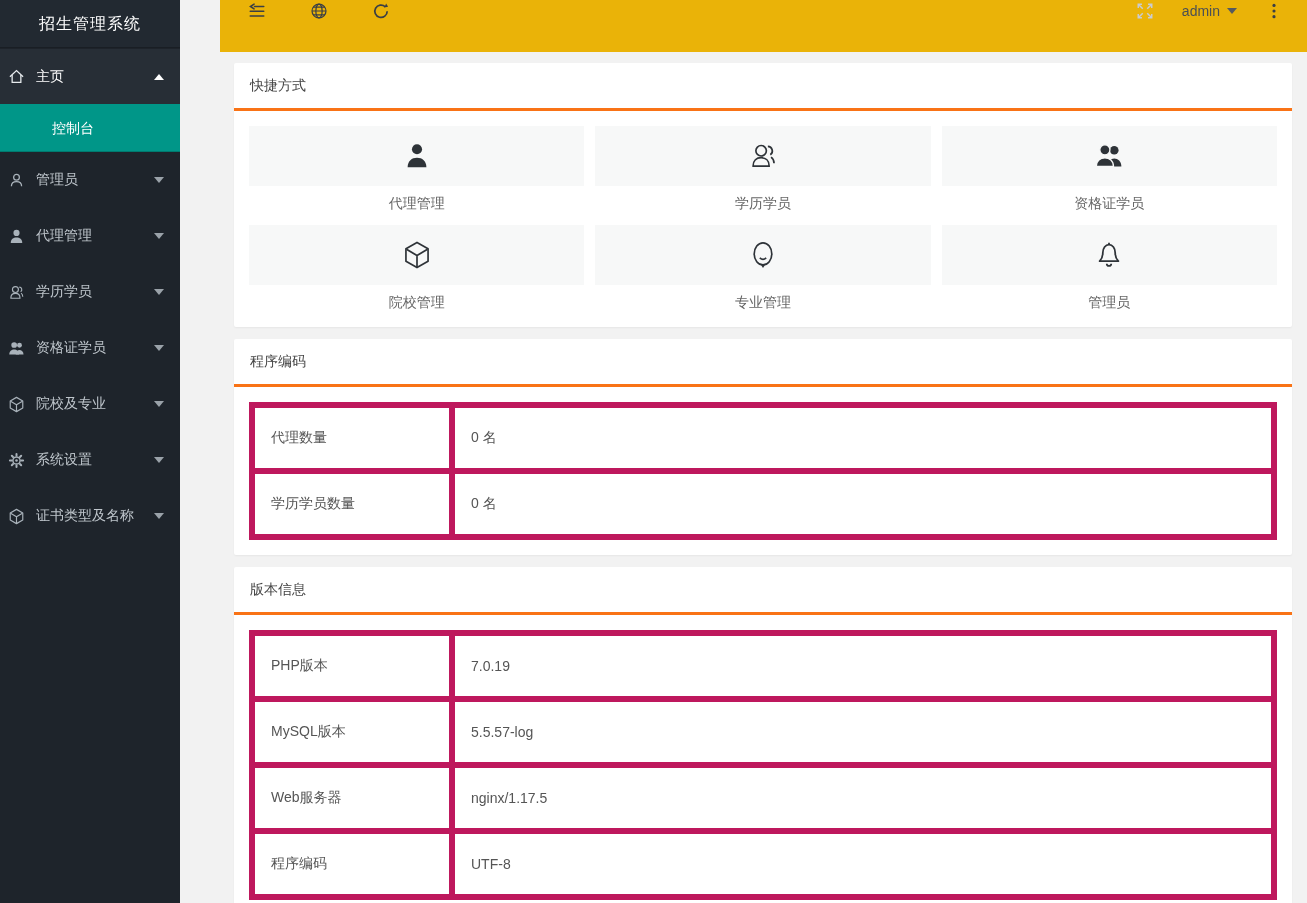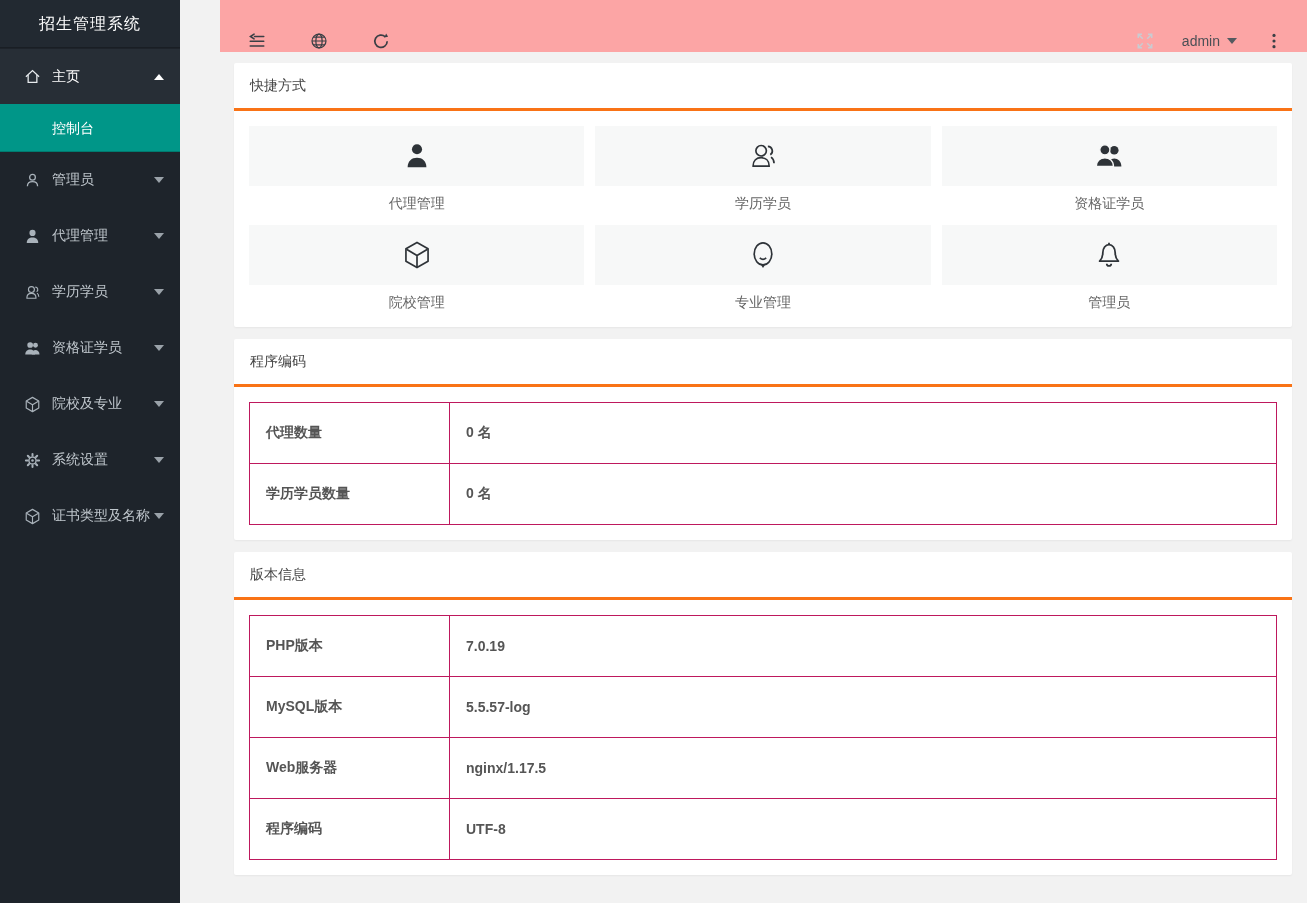--- a/index.html
+++ b/index.html
@@ -3,36 +3,36 @@
 <meta charset="utf-8">
 <style>
   * { margin:0; padding:0; box-sizing:border-box; }
   html,body { width:1307px; height:903px; overflow:hidden; }
   body { font-family:"Liberation Sans","DejaVu Sans",sans-serif; background:#f2f2f2; font-size:14px; }
 
   
   .sidebar { position:absolute; left:0; top:0; width:180px; height:903px; background:#1e242b; z-index:5; }
   .side-title { height:48px; line-height:48px; text-align:center; color:#fff; font-size:16px;
                 background:#222931; border-bottom:1px solid rgba(0,0,0,.25); letter-spacing:1px; }
-  .menu-item { height:56px; display:flex; align-items:center; padding:0 16px 0 24px;
+  .menu-item { height:56px; display:flex; align-items:center; padding:0 16px 0 8px;
                color:#bfc6cc; cursor:pointer; }
   .menu-item .mi-icon { width:17px; height:17px; margin-right:11px; color:#a9b2ba; flex:0 0 auto; display:flex; }
   .menu-item .mi-icon svg { width:17px; height:17px; }
   .menu-item .mi-label { font-size:14px; }
   .menu-item .caret { margin-left:auto; }
   .menu-item.expanded { background:#272e36; color:#fff; border-top:1px solid rgba(0,0,0,.22); }
   .menu-item.expanded .mi-icon { color:#e7ebee; }
   .caret-down { width:0; height:0; border-left:5px solid transparent; border-right:5px solid transparent; border-top:6px solid #9aa2a9; }
   .caret-up   { width:0; height:0; border-left:5px solid transparent; border-right:5px solid transparent; border-bottom:6px solid #ffffff; }
   .submenu-item { height:48px; line-height:48px; background:#009688; color:#fff; padding-left:52px;
                   font-size:14px; cursor:pointer; border-bottom:1px solid rgba(0,0,0,.18); }
 
   
-  .topbar { position:absolute; left:220px; top:0; right:0; height:52px; background:#fca5a5;
-            display:flex; align-items:flex-end; padding:0 22px 0 26px; }
+  .topbar { position:absolute; left:220px; top:0; right:0; height:52px; background:#eab308;
+            display:flex; align-items:flex-start; padding:0 22px 0 26px; }
   .tb-left { display:flex; align-items:center; gap:40px; }
   .tb-btn { background:none; border:none; cursor:pointer; display:flex; align-items:center; color:#3a3f45; padding:2px; }
   .tb-btn svg { width:18px; height:18px; }
   .tb-right { margin-left:auto; display:flex; align-items:center; gap:26px; }
   .tb-expand { color:#c9ccd2; }
   .tb-user { display:flex; align-items:center; gap:7px; color:#4a4f55; font-size:14px; cursor:pointer; }
   .tb-user .caret-dark { width:0; height:0; border-left:5px solid transparent; border-right:5px solid transparent; border-top:6px solid #555a60; }
   .tb-dots { color:#3a3f45; }
 
   
@@ -42,21 +42,21 @@
   .panel-header { padding:14px 16px 13px; font-size:14px; color:#444; border-bottom:3px solid #f97316; }
   .panel-body { padding:15px; }
 
   .shortcut-grid { display:grid; grid-template-columns:repeat(3,1fr); column-gap:11px; row-gap:12px; }
   .shortcut { cursor:pointer; }
   .shortcut-box { height:60px; background:#f7f8f8; display:flex; align-items:center; justify-content:center; color:#2e3338; }
   .shortcut-box svg { width:30px; height:30px; }
   .shortcut-label { text-align:center; margin-top:9px; font-size:14px; color:#666; }
 
   table.kv { width:100%; border-collapse:collapse; }
-  table.kv td { border:1px solid #be185d; padding:21px 16px; font-size:14px; color:#555;font-weight:bold; }
+  table.kv td { border:6px solid #be185d; padding:21px 16px; font-size:14px; color:#555; }
   table.kv td.k { width:200px; }
 </style>
 </head>
 <body>
 
 <aside class="sidebar">
   <div class="side-title">招生管理系统</div>
 
   <nav>
     <div class="menu-item expanded">

